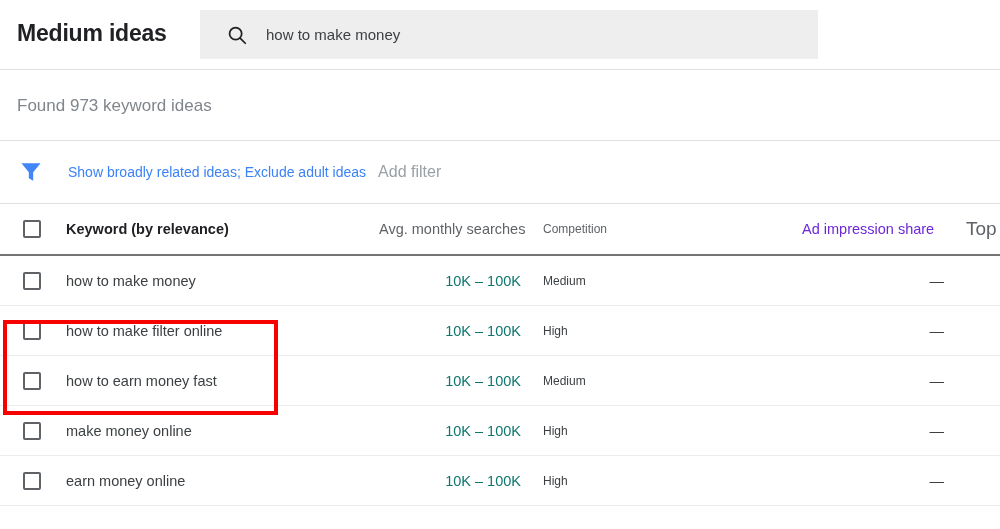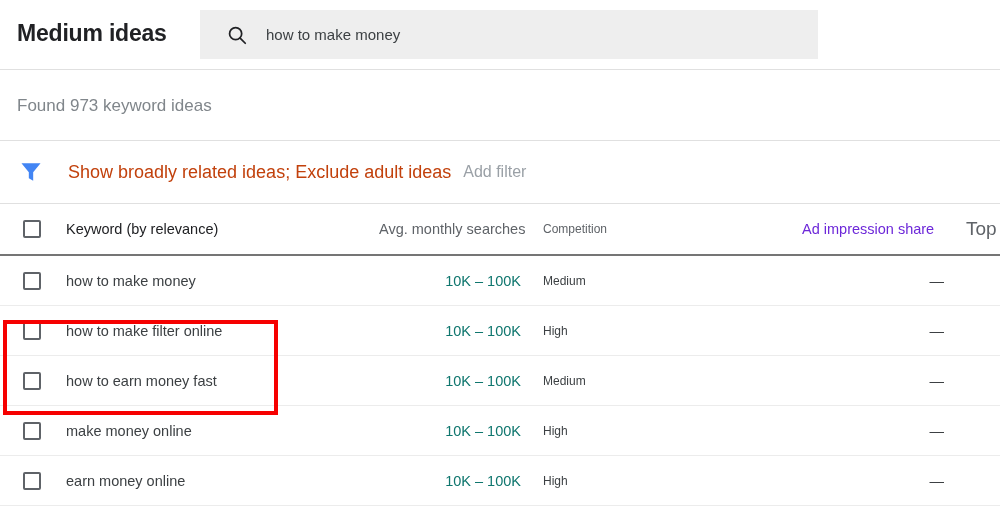--- a/index.html
+++ b/index.html
@@ -81,22 +81,22 @@
   }
   .funnel-icon {
     margin-left: 20px;
     width: 22px;
     height: 20px;
     display: block;
     flex: 0 0 auto;
   }
   .filter-chips {
     margin-left: 26px;
-    font-size: 18px;
-    color: #c2410c;
+    font-size: 14px;
+    color: #3b82f6;
     white-space: nowrap;
   }
   .add-filter {
     margin-left: 12px;
     font-size: 16px;
     color: #9aa0a6;
     white-space: nowrap;
   }
 
   
@@ -128,21 +128,21 @@
   .c-keyword {
     position: absolute;
     left: 66px;
     top: 50%;
     transform: translateY(-50%);
     font-size: 14.5px;
     color: #3c4043;
     white-space: nowrap;
   }
   .header-row .c-keyword {
-    font-weight: normal;
+    font-weight: bold;
     color: #202124;
   }
   .c-searches {
     position: absolute;
     left: 300px;
     width: 221px;
     text-align: right;
     top: 50%;
     transform: translateY(-50%);
     font-size: 14.5px;

